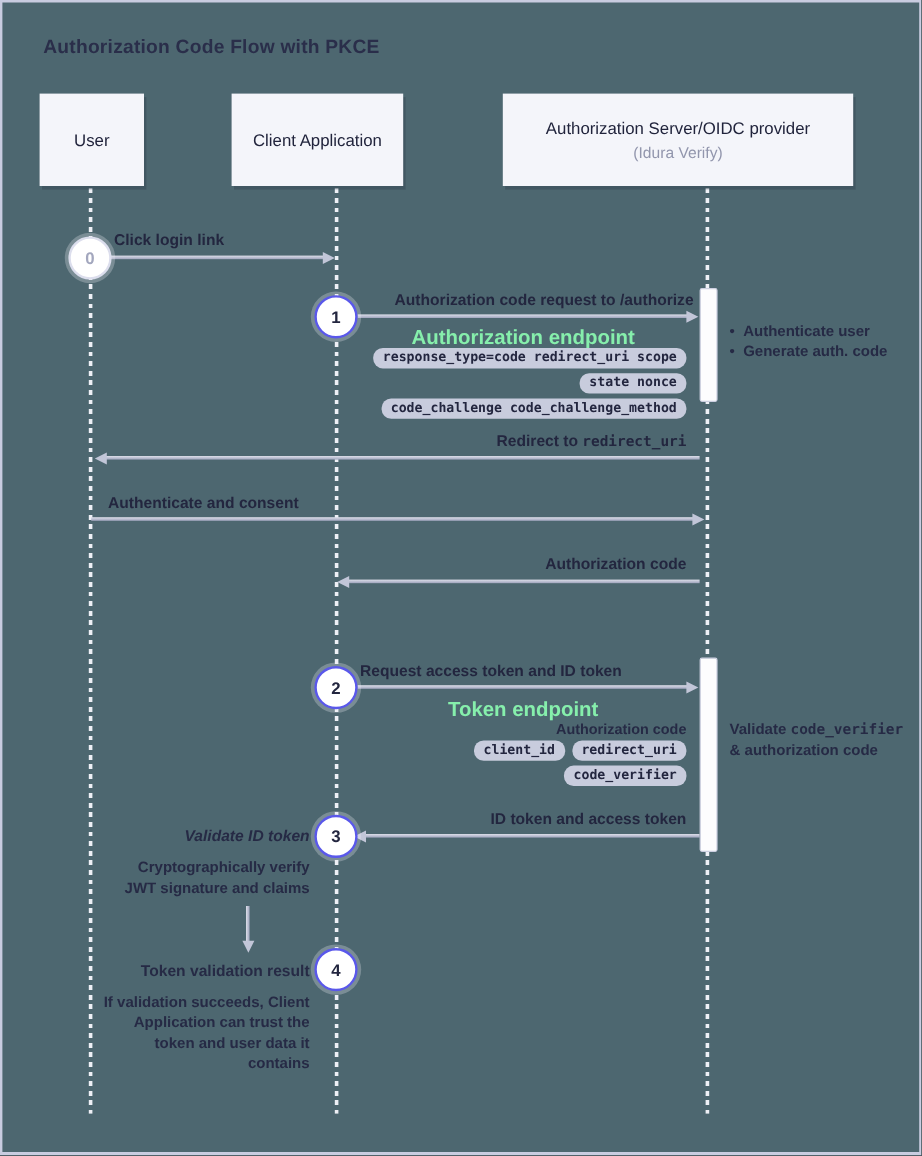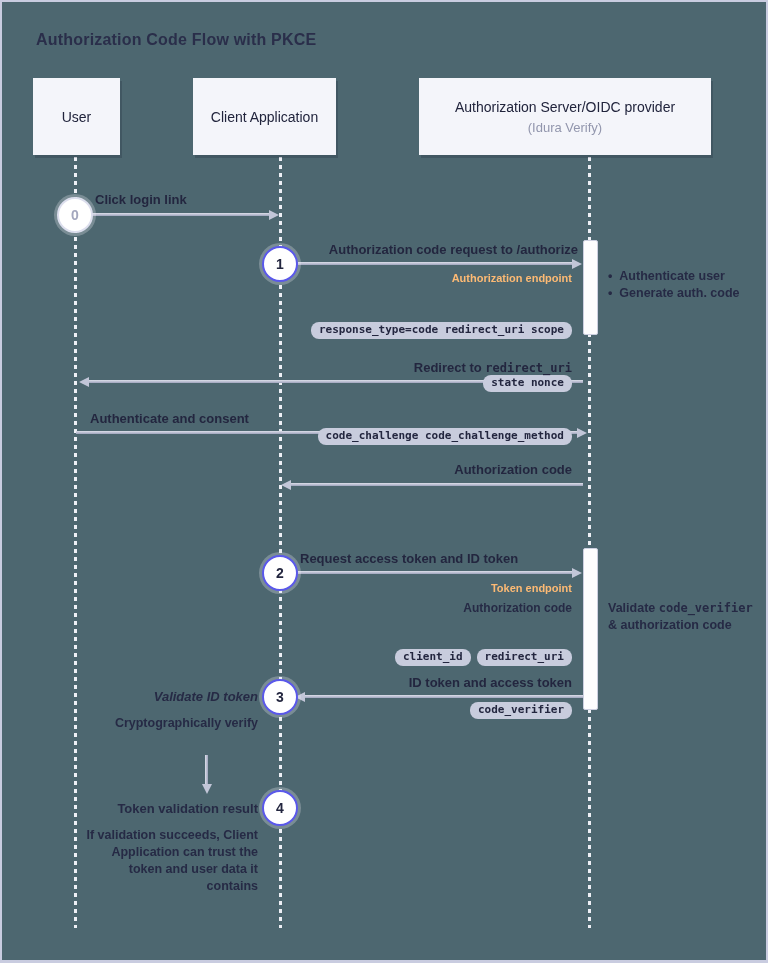--- a/index.html
+++ b/index.html
@@ -35,26 +35,26 @@
   .step{ position:absolute; width:36px; height:36px; border-radius:50%; background:#FFFFFF;
          border:2px solid #5A58EA; color:#23263F; font-weight:bold; font-size:14px;
          display:flex; align-items:center; justify-content:center; z-index:10;
          box-shadow:0 0 0 3px rgba(240,242,248,0.28); }
   .step.muted{ border-color:#DCDEED; color:#A3A7BE; }
 
   .msg{ position:absolute; font-size:13px; font-weight:bold; color:#23263F; white-space:nowrap; z-index:6; }
   .msg.ra{ text-align:right; }
   .code{ font-family:"DejaVu Sans Mono", monospace; font-size:12px; }
 
-  .endpoint{ position:absolute; font-size:11px; font-weight:bold; color:#fdba74; text-align:right; white-space:nowrap; z-index:6; }
+  .endpoint{ position:absolute; font-size:17px; font-weight:bold; color:#86efac; text-align:center; white-space:nowrap; z-index:6; }
 
   .badges{ position:absolute; display:flex; flex-direction:column; align-items:flex-end; gap:4px; z-index:6; }
   .badge-row{ display:flex; gap:6px; justify-content:flex-end; }
   .badge{ background:#C8CCDD; color:#23263F; font-family:"DejaVu Sans Mono", monospace; font-size:11px; font-weight:bold;
-          padding:1px 8px 3px; border-radius:8px; white-space:nowrap;margin-top:32px; }
+          padding:1px 8px 3px; border-radius:8px; white-space:nowrap; }
 
   .note{ position:absolute; font-size:12.5px; font-weight:bold; color:#262A45; line-height:17px; white-space:nowrap; z-index:6; }
   .note.ra{ text-align:right; }
   .bullet-line::before{ content:"•\00a0\00a0"; }
 </style>
 </head>
 <body>
 
 <div class="stage">
   <div class="frame"></div>
@@ -141,20 +141,21 @@
     <div>&amp; authorization code</div>
   </div>
 
   <div class="msg ra" style="left:300px; top:675px; width:272px;">ID token and access token</div>
   <div class="arrow left" style="left:304px; top:695px; width:279px;"></div>
   <div class="step" style="left:262px; top:679px;">3</div>
 
   <div class="note ra head" style="left:30px; top:688px; width:228px; font-size:13px;font-style:italic;">Validate ID token</div>
   <div class="note ra" style="left:30px; top:715px; width:228px;">
     <div>Cryptographically verify</div>
+    <div>JWT signature and claims</div>
   </div>
 
   <div class="varrow" style="left:205px; top:755px; height:30px;"></div>
 
   <div class="note ra head" style="left:30px; top:800px; width:228px; font-size:13px;">Token validation result</div>
   <div class="note ra" style="left:30px; top:827px; width:228px;">
     <div>If validation succeeds, Client</div>
     <div>Application can trust the</div>
     <div>token and user data it</div>
     <div>contains</div>

